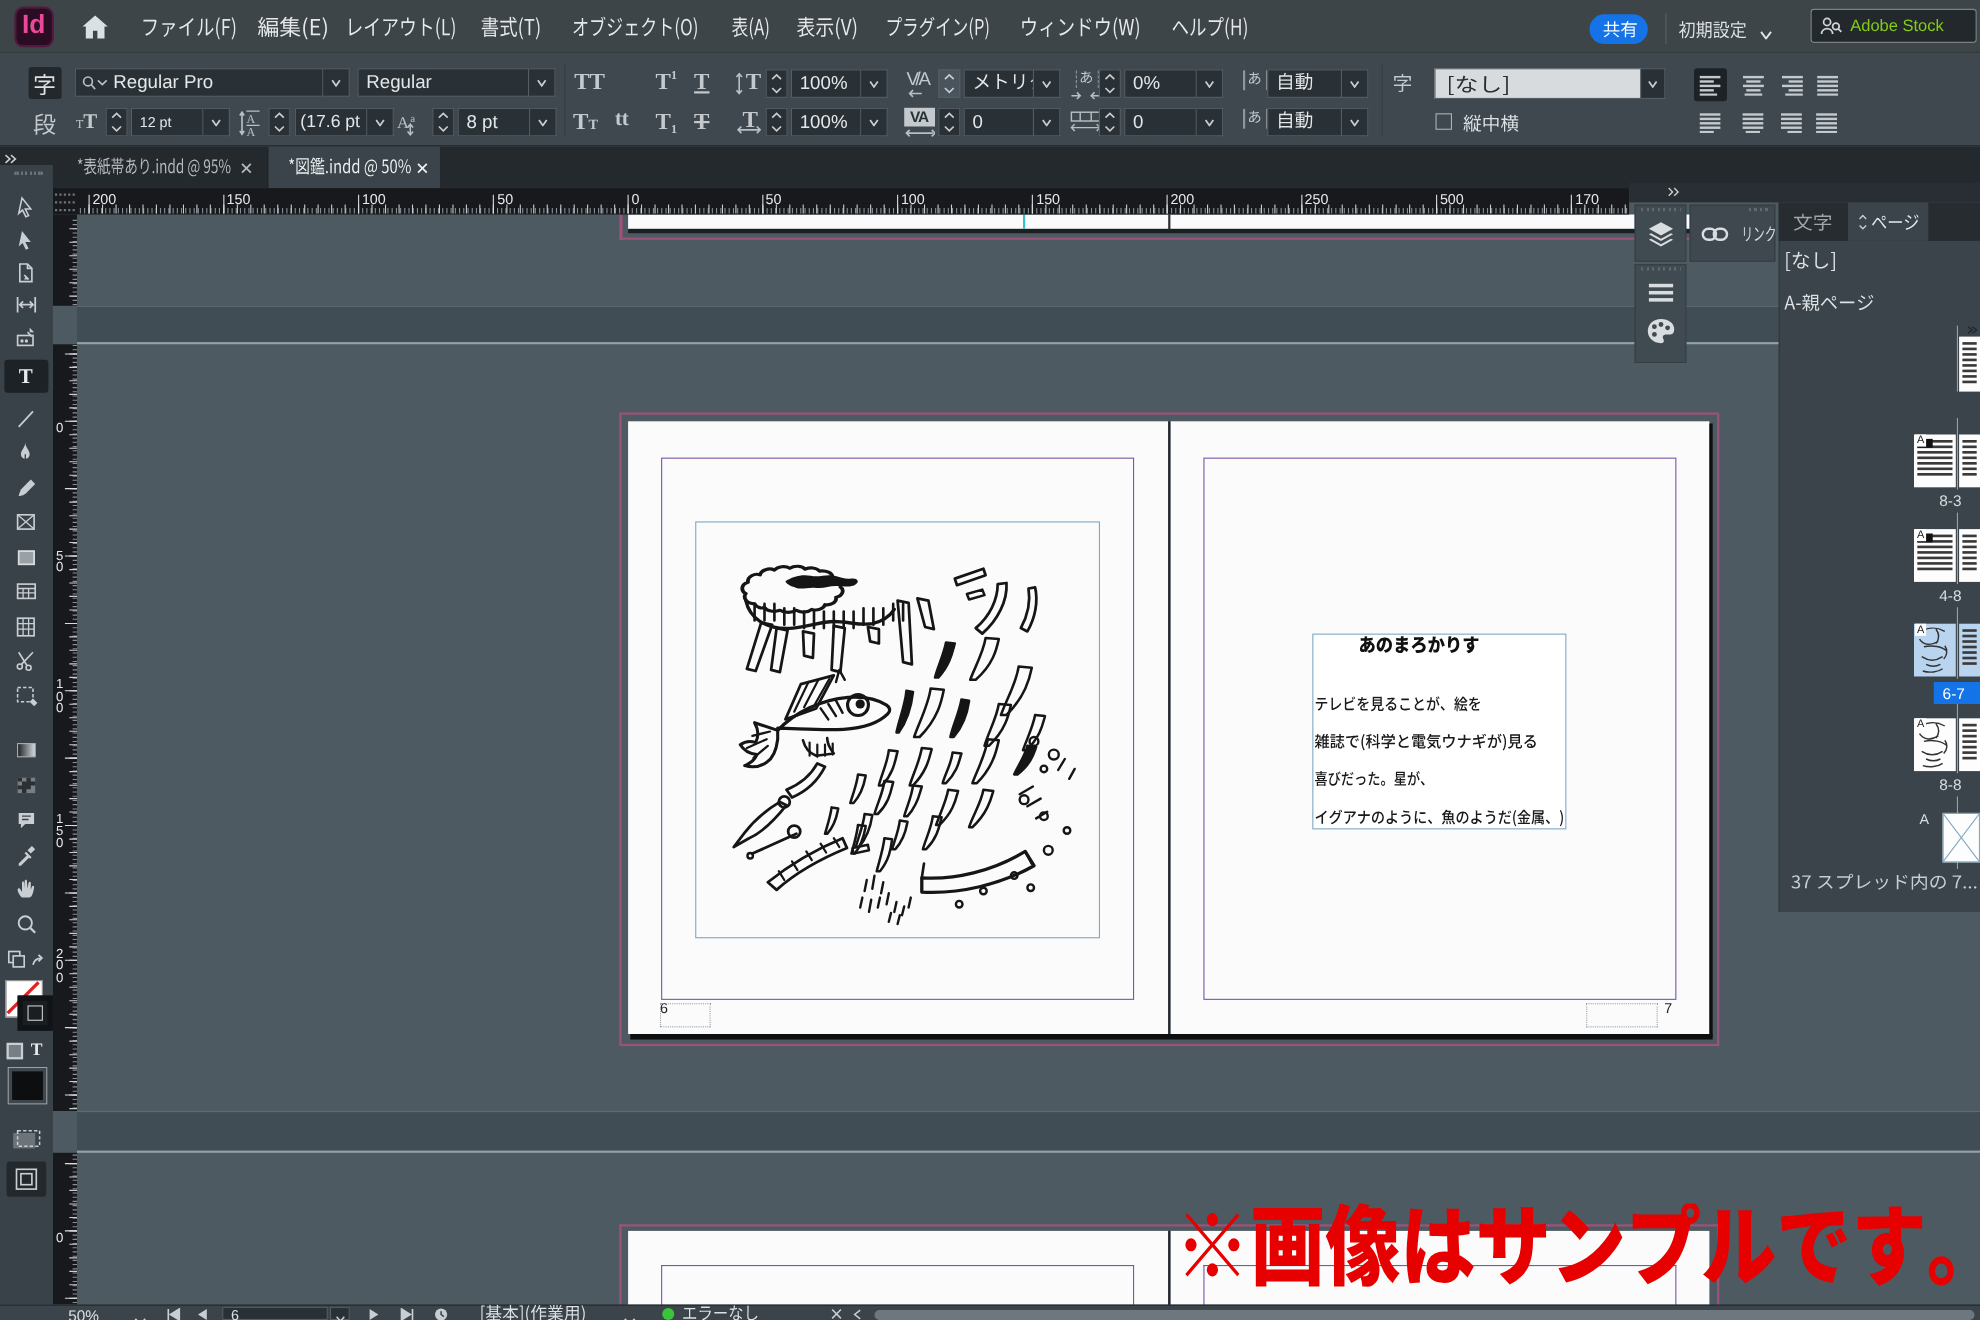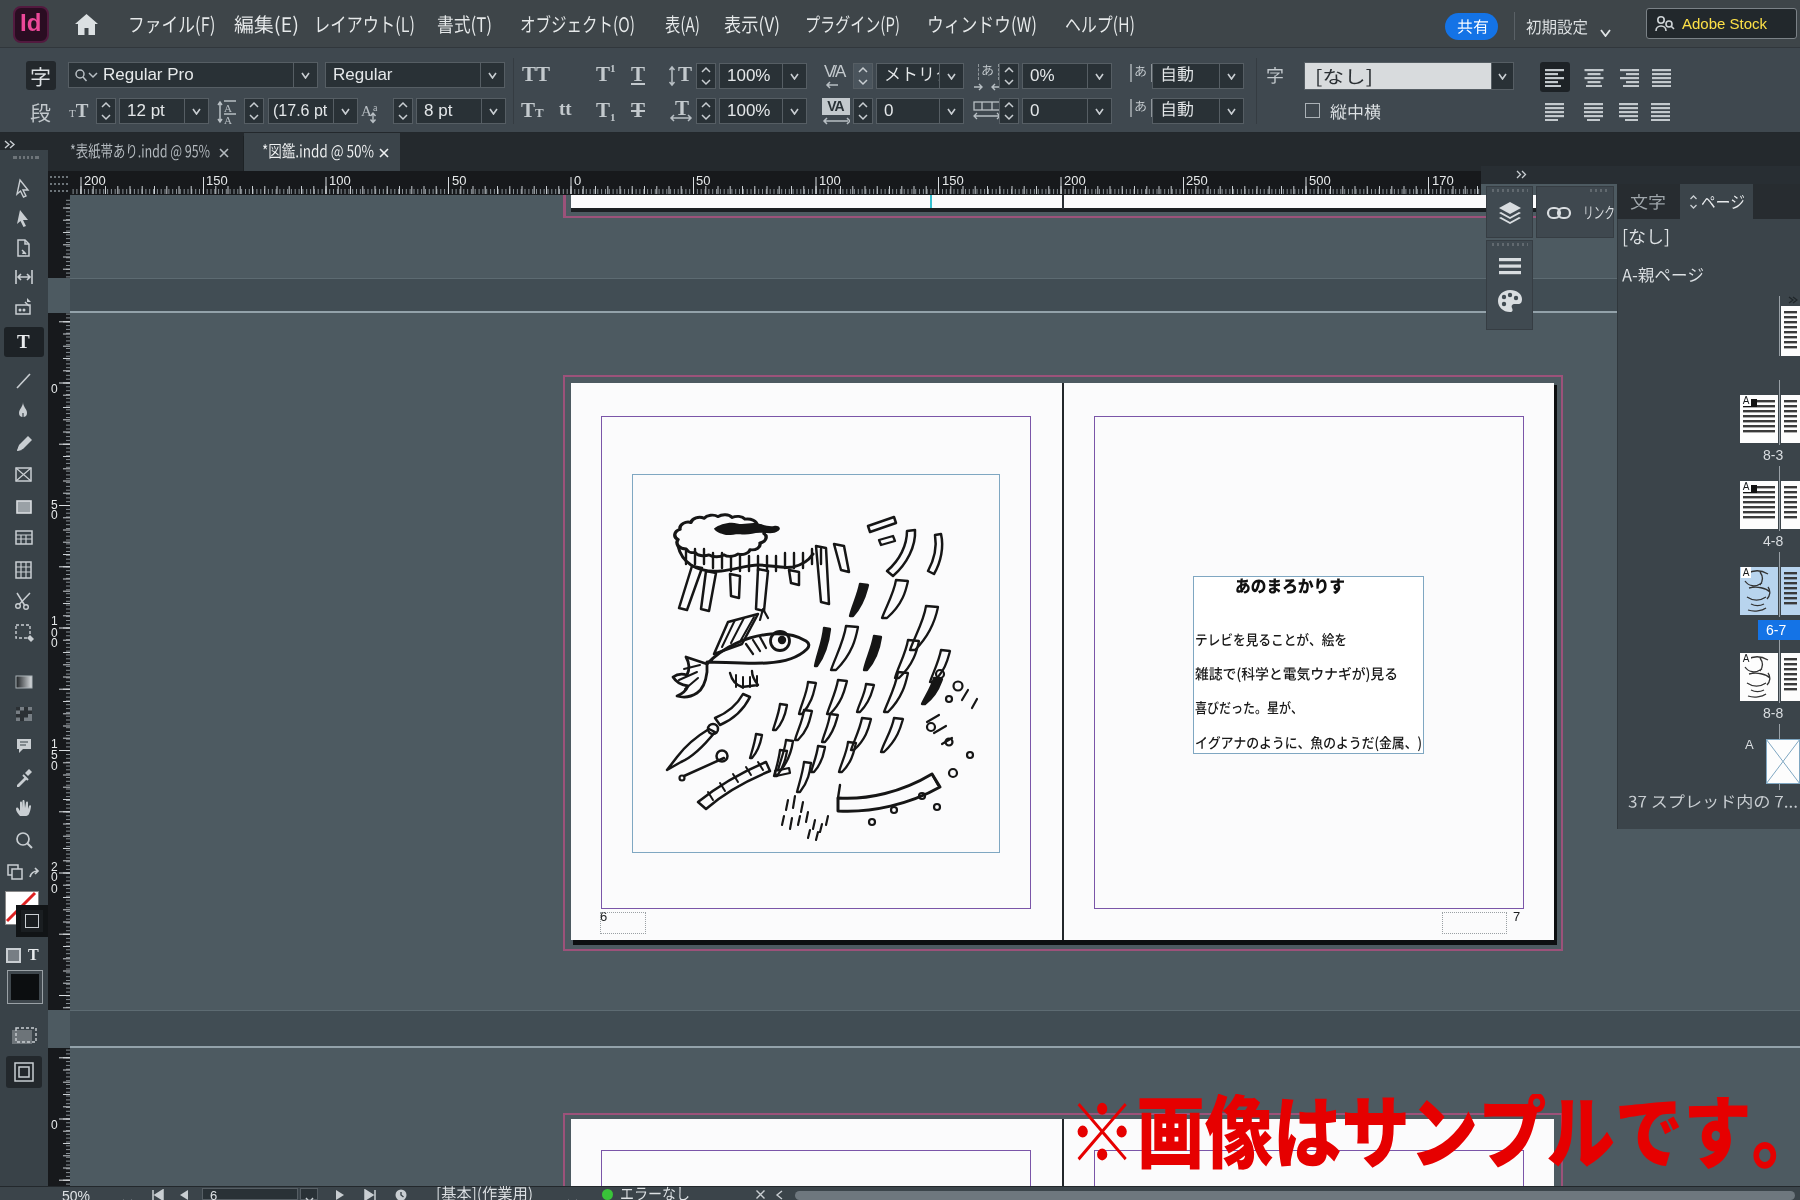--- a/index.html
+++ b/index.html
@@ -356,21 +356,21 @@
 <div style="position:absolute;left:1600px;top:23px"><svg width="11" height="8" viewBox="0 0 11 8">
       <path d="M1 1l4.5 6 4.5 -6" stroke="#dfe3e5" stroke-width="1.8" fill="none"></path>
     </svg></div>
 <div style="position:absolute;left:1646px;top:8px;width:151px;height:31px;background:#22282c;border:1px solid #7b8287;border-radius:3px;box-sizing:border-box"></div>
 <svg style="position:absolute;left:1654px;top:14px" width="22" height="18" viewBox="0 0 22 18">
     <circle cx="7" cy="6" r="3.2" stroke="#cfd4d7" stroke-width="1.6" fill="none"></circle>
     <path d="M2 17c0-3 2.2-5 5-5s5 2 5 5" stroke="#cfd4d7" stroke-width="1.6" fill="none"></path>
     <circle cx="15" cy="10" r="3" stroke="#cfd4d7" stroke-width="1.6" fill="none"></circle>
     <path d="M17.2 12.2L20 15" stroke="#cfd4d7" stroke-width="1.6"></path>
   </svg>
-<div style="position:absolute;left:1682px;top:15px;color:#fde047;font-size:15px;line-height:17px">Adobe Stock</div>
+<div style="position:absolute;left:1682px;top:15px;color:#84cc16;font-size:15px;line-height:17px">Adobe Stock</div>
 <div style="position:absolute;left:0;top:47px;width:1800px;height:86px;background:#3f484f;border-top:1px solid #31373c;border-bottom:1px solid #23282c;box-sizing:border-box"></div>
 <div style="position:absolute;left:26px;top:61px;width:30px;height:29px;background:#23282c;border-radius:3px"></div>
 <div style="position:absolute;left:30px;top:67.2px;line-height:0"><svg width="23" height="26" viewBox="0 0 23 26">
       <path transform="translate(0,17.8) scale(1.0000,1)" d="M4.9 -11.6H15V-10.1H4.9ZM1.5 -6.3H19.6V-4.8H1.5ZM9.7 -7.9H11.4V-0.3Q11.4 0.4 11.1 0.8Q10.9 1.2 10.4 1.4Q9.8 1.6 8.9 1.6Q8.1 1.6 6.7 1.6Q6.7 1.4 6.6 1.1Q6.5 0.8 6.3 0.6Q6.2 0.3 6 0.1Q6.8 0.1 7.4 0.1Q8.1 0.1 8.5 0.1Q9 0.1 9.2 0.1Q9.5 0.1 9.6 -0Q9.7 -0.1 9.7 -0.3ZM14.5 -11.6H14.9L15.3 -11.6L16.3 -10.9Q15.6 -10.1 14.7 -9.3Q13.8 -8.6 12.9 -7.9Q11.9 -7.2 10.9 -6.7Q10.8 -6.9 10.5 -7.2Q10.2 -7.5 10 -7.6Q10.9 -8.1 11.7 -8.7Q12.6 -9.3 13.3 -10Q14 -10.7 14.5 -11.2ZM9.6 -17.7H11.3V-14.3H9.6ZM1.7 -15.4H19.3V-10.4H17.7V-13.9H3.2V-10.4H1.7Z" fill="#dde1e4"></path>
     </svg></div>
 <div style="position:absolute;left:30px;top:103.2px;line-height:0"><svg width="23" height="26" viewBox="0 0 23 26">
       <path transform="translate(0,17.8) scale(1.0000,1)" d="M9.8 -8.3H18V-6.9H9.8ZM3.2 -12.2H8.8V-10.7H3.2ZM3.2 -8.2H9V-6.7H3.2ZM11.8 -16.8H16.7V-15.4H11.8ZM17.6 -8.3H17.9L18.2 -8.4L19.2 -8Q18.5 -5.3 17 -3.4Q15.5 -1.5 13.4 -0.2Q11.4 1 9.1 1.7Q9 1.5 8.9 1.3Q8.7 1 8.6 0.7Q8.4 0.5 8.2 0.3Q10.4 -0.2 12.3 -1.3Q14.2 -2.4 15.6 -4.1Q17 -5.8 17.6 -8ZM12.1 -7Q13.1 -4.3 15.2 -2.4Q17.3 -0.5 20.3 0.3Q20.2 0.4 20 0.7Q19.8 0.9 19.6 1.2Q19.4 1.4 19.3 1.7Q16.2 0.7 14 -1.4Q11.9 -3.5 10.7 -6.6ZM2.4 -16.1 3.9 -15.6V1.7H2.4ZM0.7 -3Q1.8 -3.1 3.2 -3.4Q4.7 -3.6 6.3 -3.9Q7.9 -4.1 9.5 -4.4L9.6 -3Q8.1 -2.7 6.5 -2.4Q5 -2.1 3.6 -1.9Q2.1 -1.6 1 -1.4ZM11 -16.8H12.5V-13.7Q12.5 -12.9 12.3 -12Q12.1 -11 11.6 -10.2Q11.1 -9.3 10 -8.6Q9.9 -8.8 9.7 -9Q9.5 -9.2 9.3 -9.4Q9.1 -9.6 8.9 -9.7Q9.8 -10.3 10.3 -11Q10.8 -11.6 10.9 -12.4Q11 -13.1 11 -13.8ZM8.3 -17.6 9.6 -16.5Q8.8 -16.1 7.7 -15.7Q6.6 -15.3 5.5 -15Q4.4 -14.7 3.3 -14.5Q3.2 -14.7 3.1 -15.1Q2.9 -15.4 2.8 -15.6Q3.8 -15.9 4.8 -16.2Q5.8 -16.6 6.7 -16.9Q7.7 -17.3 8.3 -17.6ZM15.8 -16.8H17.3V-11.6Q17.3 -11.3 17.3 -11.1Q17.4 -10.9 17.4 -10.9Q17.5 -10.8 17.8 -10.8Q17.9 -10.8 18.1 -10.8Q18.2 -10.8 18.4 -10.8Q18.5 -10.8 18.6 -10.8Q18.8 -10.8 18.8 -10.9Q19 -10.9 19 -11.3Q19.1 -11.6 19.1 -12Q19.1 -12.5 19.1 -13.1Q19.3 -13 19.7 -12.8Q20 -12.6 20.3 -12.5Q20.3 -11.9 20.3 -11.3Q20.2 -10.7 20.1 -10.4Q20 -9.9 19.5 -9.7Q19.3 -9.6 19 -9.6Q18.8 -9.5 18.5 -9.5Q18.3 -9.5 17.9 -9.5Q17.6 -9.5 17.4 -9.5Q17.1 -9.5 16.8 -9.6Q16.5 -9.7 16.3 -9.9Q16 -10.1 15.9 -10.4Q15.8 -10.8 15.8 -11.7Z" fill="#c2c8cc"></path>
     </svg></div>
 <div style="position:absolute;left:68px;top:62px;width:226px;height:26px;background:#293136;border:1px solid #565e64;box-sizing:border-box;color:#e4e7e9;font-size:17px;line-height:24px;padding-left:7px;white-space:nowrap;overflow:hidden"></div>
 <div style="position:absolute;left:294px;top:62px;width:24px;height:26px;background:#293136;border:1px solid #565e64;border-left:none;box-sizing:border-box;display:flex;align-items:center;justify-content:center">
@@ -387,21 +387,21 @@
 <div style="position:absolute;left:325px;top:62px;width:156px;height:26px;background:#293136;border:1px solid #565e64;box-sizing:border-box;color:#e4e7e9;font-size:17px;line-height:24px;padding-left:7px;white-space:nowrap;overflow:hidden">Regular</div>
 <div style="position:absolute;left:481px;top:62px;width:24px;height:26px;background:#293136;border:1px solid #565e64;border-left:none;box-sizing:border-box;display:flex;align-items:center;justify-content:center">
     <svg width="9" height="7" viewBox="0 0 9 7">
       <path d="M1 1l3.5 5 3.5 -5" stroke="#c9ced2" stroke-width="1.6" fill="none"></path>
     </svg>
   </div>
 <div style="position:absolute;left:69px;top:100px;color:#c3c9cd;font-family:'Liberation Serif',serif;font-size:15px"><span style="font-size:11px">T</span><span style="font-size:19px;font-weight:bold">T</span></div>
 <div style="position:absolute;left:96px;top:98px;width:20px;height:26px;background:#293136;border:1px solid #565e64;box-sizing:border-box"><svg width="18" height="24" viewBox="0 0 18 24">
       <path d="M5 8l4-4 4 4M5 16l4 4 4-4" stroke="#c9ced2" stroke-width="1.5" fill="none"></path>
     </svg></div>
-<div style="position:absolute;left:119px;top:98px;width:66px;height:26px;background:#293136;border:1px solid #565e64;box-sizing:border-box;color:#e4e7e9;font-size:17px;line-height:24px;padding-left:7px;white-space:nowrap;overflow:hidden">12 pt</div>
+<div style="position:absolute;left:119px;top:98px;width:66px;height:26px;background:#293136;border:1px solid #565e64;box-sizing:border-box;color:#e4e7e9;font-size:13px;line-height:24px;padding-left:7px;white-space:nowrap;overflow:hidden">12 pt</div>
 <div style="position:absolute;left:185px;top:98px;width:24px;height:26px;background:#293136;border:1px solid #565e64;border-left:none;box-sizing:border-box;display:flex;align-items:center;justify-content:center">
     <svg width="9" height="7" viewBox="0 0 9 7">
       <path d="M1 1l3.5 5 3.5 -5" stroke="#c9ced2" stroke-width="1.6" fill="none"></path>
     </svg>
   </div>
 <svg style="position:absolute;left:216px;top:100px" width="22" height="24" viewBox="0 0 22 24">
     <path d="M4 2v20M2 5l2-3 2 3M2 19l2 3 2-3" stroke="#b8bfc4" stroke-width="1.5" fill="none"></path>
     <text x="8" y="12" fill="#b8bfc4" font-size="11" font-family="Liberation Serif">A</text>
     <path d="M8 1h12M8 14h12" stroke="#b8bfc4" stroke-width="1.3"></path>
     <text x="8" y="24" fill="#b8bfc4" font-size="11" font-family="Liberation Serif">A</text>

